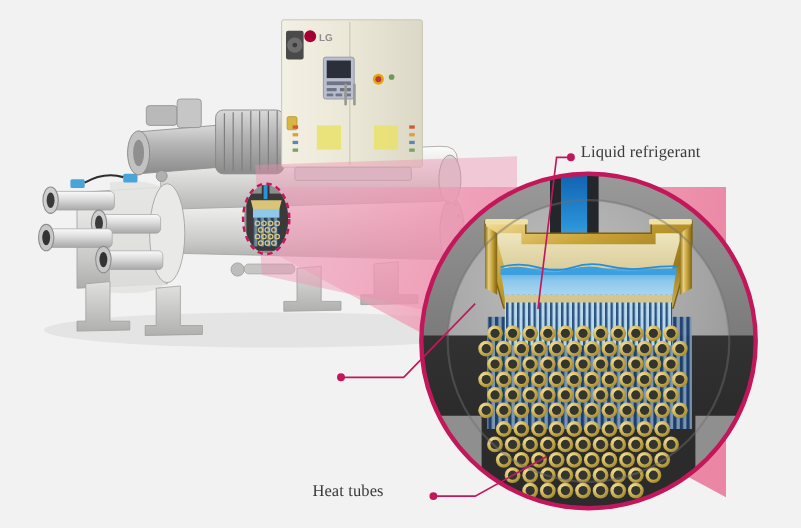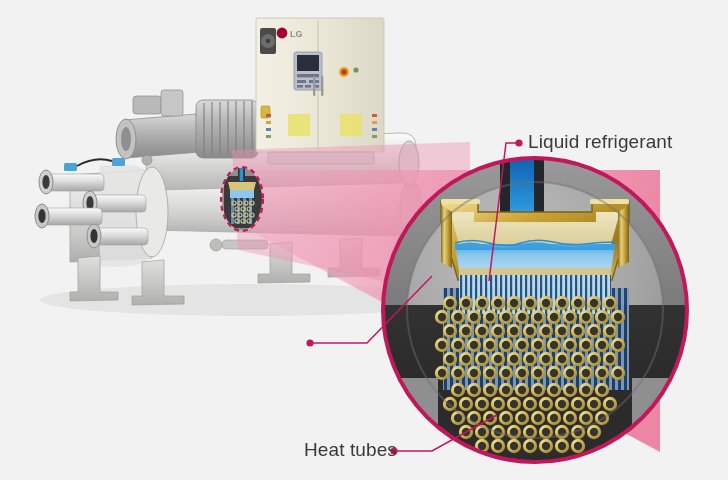--- a/index.html
+++ b/index.html
@@ -18,29 +18,29 @@
   #stage svg.layer {
     position: absolute;
     left: 0;
     top: 0;
     width: 728px;
     height: 480px;
     display: block;
   }
   .callout-label {
     position: absolute;
-    font-family: Liberation Sans, sans-serif;
-    font-size: 19px;
+    font-family: Liberation Serif, serif;
+    font-size: 15px;
     color: #3a3a3a;
     white-space: nowrap;
     letter-spacing: 0.1px;
   }
   #label-liquid { left: 528px; top: 131px; }
   #label-eliminator { left: 217px; top: 330px; }
-  #label-heat { left: 304px; top: 439px; }
+  #label-heat { left: 284px; top: 439px; }
 </style>
 </head>
 <body>
 
 <div id="stage">
 
   <svg class="layer" viewBox="0 0 728 480">
     <defs>
 
       <linearGradient id="gShellBody" x1="0" y1="0" x2="0" y2="1">

